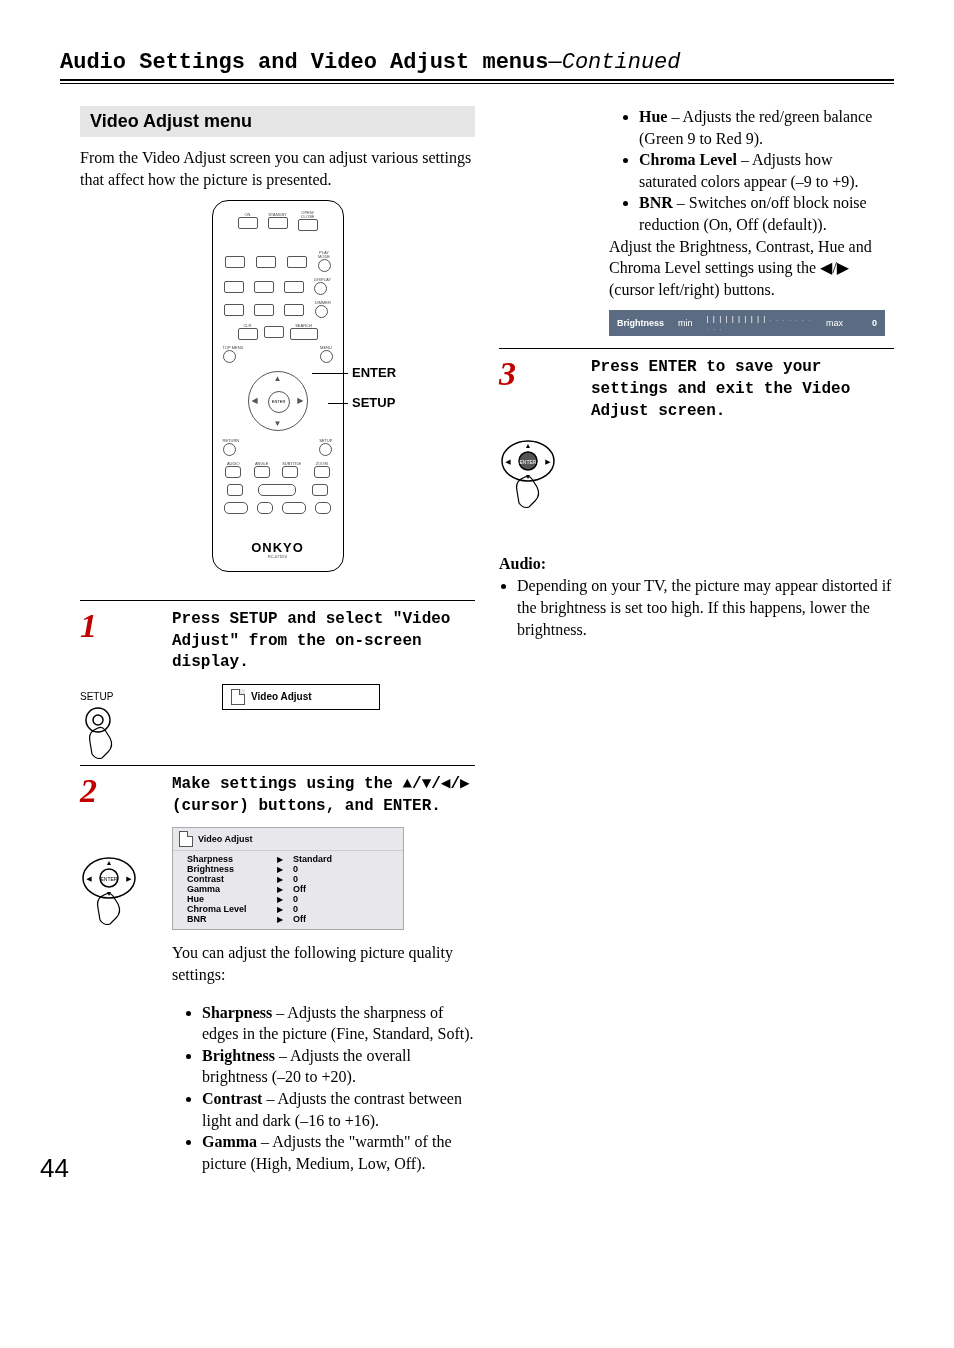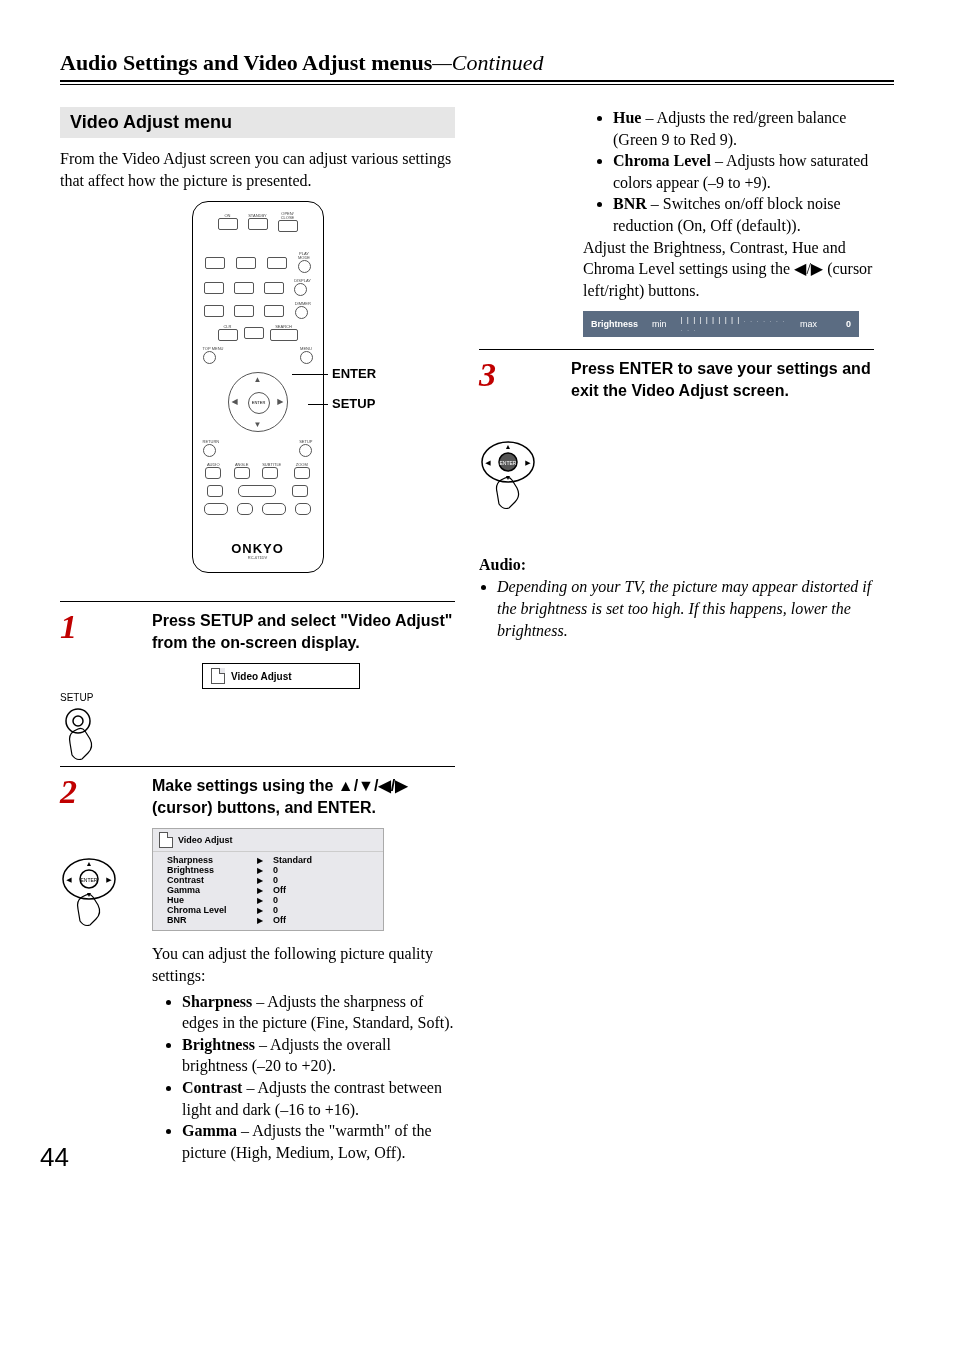--- a/index.html
+++ b/index.html
@@ -10,38 +10,39 @@
     color: #000;
     width: 954px;
   }
   .page {
     padding: 50px 60px 30px 60px;
     box-sizing: border-box;
     width: 954px;
     position: relative;
   }
   .header-title {
-    font-family: Liberation Serif, serif;
+    font-family: Liberation Mono, monospace;
     font-size: 22px;
     font-weight: bold;
     margin-bottom: 4px;
   }
   .header-title .cont {
     font-style: italic;
     font-weight: normal;
   }
   .header-rule {
     border-top: 2px solid #000;
     border-bottom: 1px solid #000;
     height: 2px;
     margin-bottom: 22px;
   }
   .columns {
     display: flex;
     gap: 24px;
+    justify-content: flex-end;
   }
   .col {
     width: 395px;
     flex: 0 0 395px;
   }
   .section-band {
     background: #e6e6e6;
     padding: 5px 10px;
     font-family: Arial, Helvetica, sans-serif;
     font-size: 18px;
@@ -95,21 +96,21 @@
     color: #c00000;
     width: 82px;
     flex: 0 0 82px;
     text-align: left;
     line-height: 1;
   }
   .step-icon-area { width:82px; flex:0 0 82px; display:flex; flex-direction:column; align-items:flex-start; }
   .step-sub-label { font-family:Arial; font-size:10px; margin-bottom:4px; }
   .step-body { flex:1; }
   .step-instr {
-    font-family: Liberation Sans, sans-serif;
+    font-family: Liberation Mono, monospace;
     font-weight: bold;
     font-size: 16px;
     line-height: 1.35;
     margin-bottom: 10px;
   }
   .osd-btn-box {
     border:1px solid #000;
     width: 140px;
     margin-left: 50px;
     padding: 4px 8px;
@@ -382,34 +383,34 @@
                   <span class="osd-arrow">▶</span>
                   <span class="osd-val">0</span>
                 </div>
               <div class="osd-row">
                   <span class="osd-name">BNR</span>
                   <span class="osd-arrow">▶</span>
                   <span class="osd-val">Off</span>
                 </div>
             </div>
           </div>
-          <div class="body-text" style="margin-bottom:4px;">You can adjust the following picture quality settings:</div>
+          <div class="body-text" style="margin-bottom:16px;">You can adjust the following picture quality settings:</div>
           <ul class="bullet-list">
             <li><span class="term">Sharpness</span><span> – Adjusts the sharpness of edges in the picture (Fine, Standard, Soft).</span></li>
             <li><span class="term">Brightness</span><span> – Adjusts the overall brightness (–20 to +20).</span></li>
             <li><span class="term">Contrast</span><span> – Adjusts the contrast between light and dark (–16 to +16).</span></li>
             <li><span class="term">Gamma</span><span> – Adjusts the "warmth" of the picture (High, Medium, Low, Off).</span></li>
           </ul>
         </div>
       </div>
     </div>
 
     <div class="col">
 
-      <div style="display:flex; gap:22px;">
+      <div style="display:flex; gap:28px;">
         <div class="step-icon-area" style="width:82px;"></div>
         <div class="step-body">
           <ul class="bullet-list">
             <li><span class="term">Hue</span><span> – Adjusts the red/green balance (Green 9 to Red 9).</span></li>
             <li><span class="term">Chroma Level</span><span> – Adjusts how saturated colors appear (–9 to +9).</span></li>
             <li><span class="term">BNR</span><span> – Switches on/off block noise reduction (On, Off (default)).</span></li>
           </ul>
           <div class="body-text" style="margin-left:0;">Adjust the Brightness, Contrast, Hue and Chroma Level settings using the ◀/▶ (cursor left/right) buttons.</div>
           <div class="brightness-bar">
             <span style="font-weight:bold;">Brightness</span>
@@ -435,20 +436,20 @@
             <path d="M18 52 Q16 44 22 40 L26 38 Q30 36 33 40 L38 48 Q42 56 36 62 L30 68 Q24 70 20 64 Z" fill="none" stroke="#000" stroke-width="1.2"></path>
           </svg>
         </div>
         <div class="step-body">
           <div class="step-instr">Press ENTER to save your settings and exit the Video Adjust screen.</div>
         </div>
       </div>
 
       <div style="height:40px;"></div>
       <div class="note-head">Audio:</div>
-      <ul style="margin:2px 0 0 0; padding-left:18px;font-style:italic;">
+      <ul style="margin:2px 0 0 0; padding-left:18px;">
         <li class="body-text" style="margin-bottom:0;">Depending on your TV, the picture may appear distorted if the brightness is set too high. If this happens, lower the brightness.</li>
       </ul>
     </div>
   </div>
 
   <div class="page-num">44</div>
 </div>
 
 </body></html>

